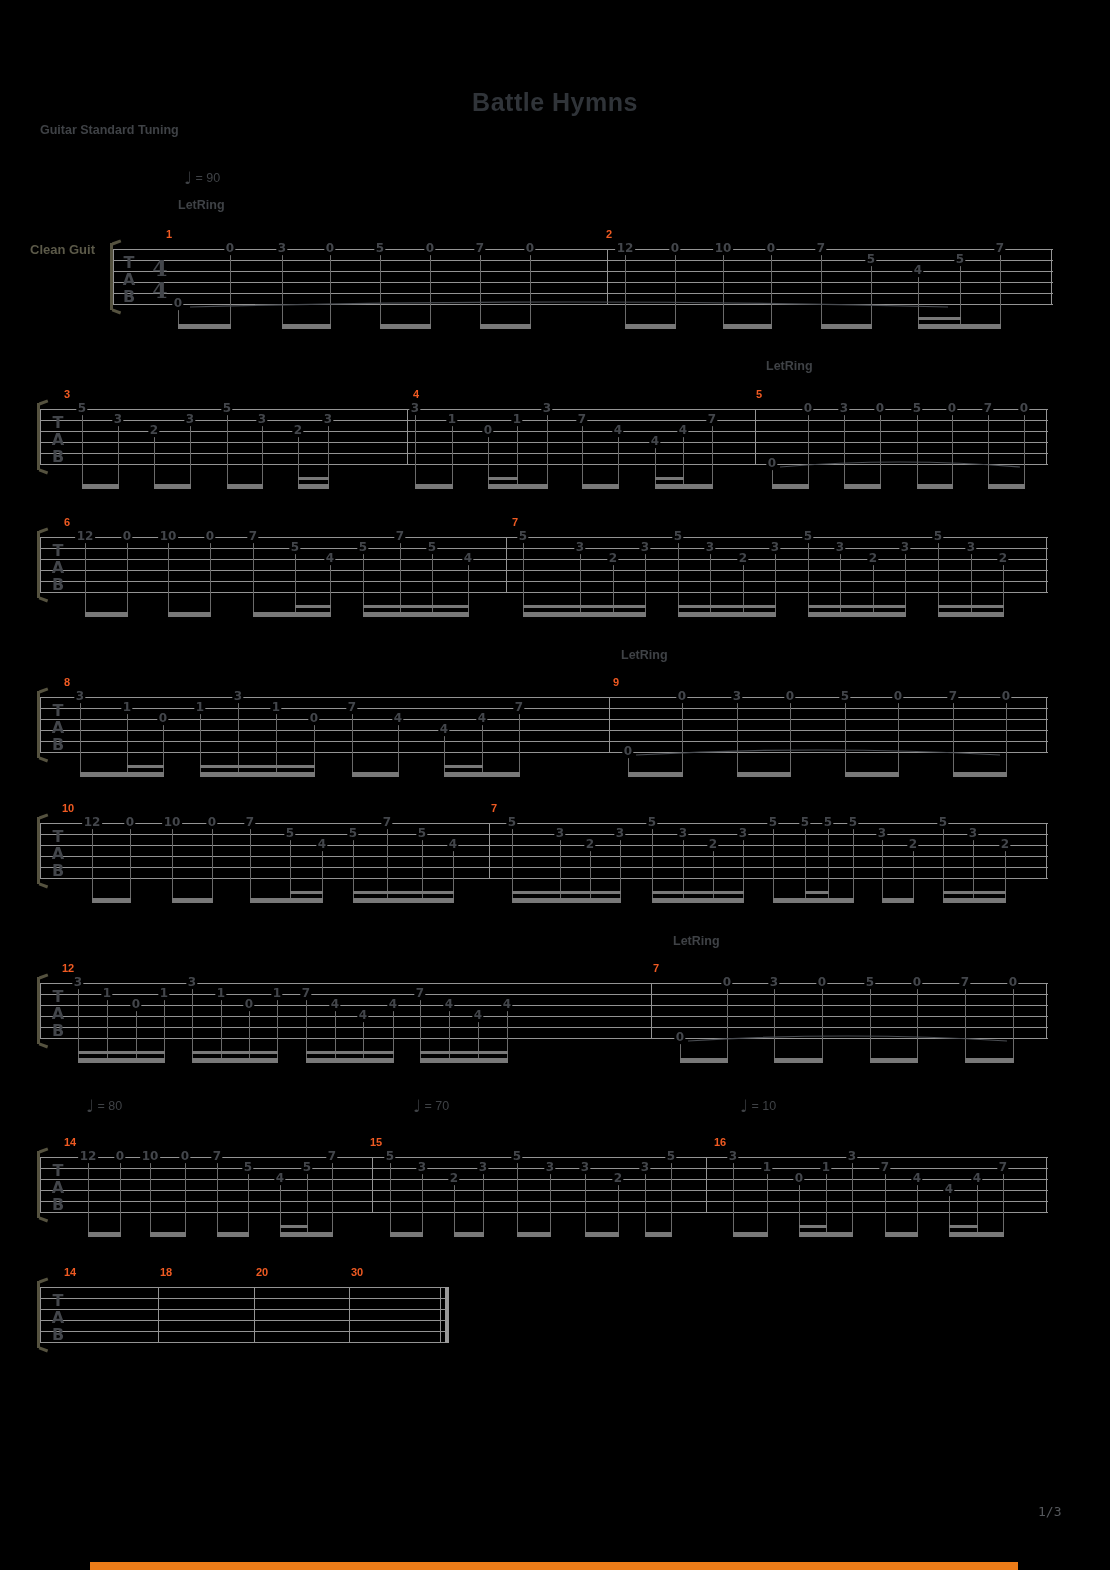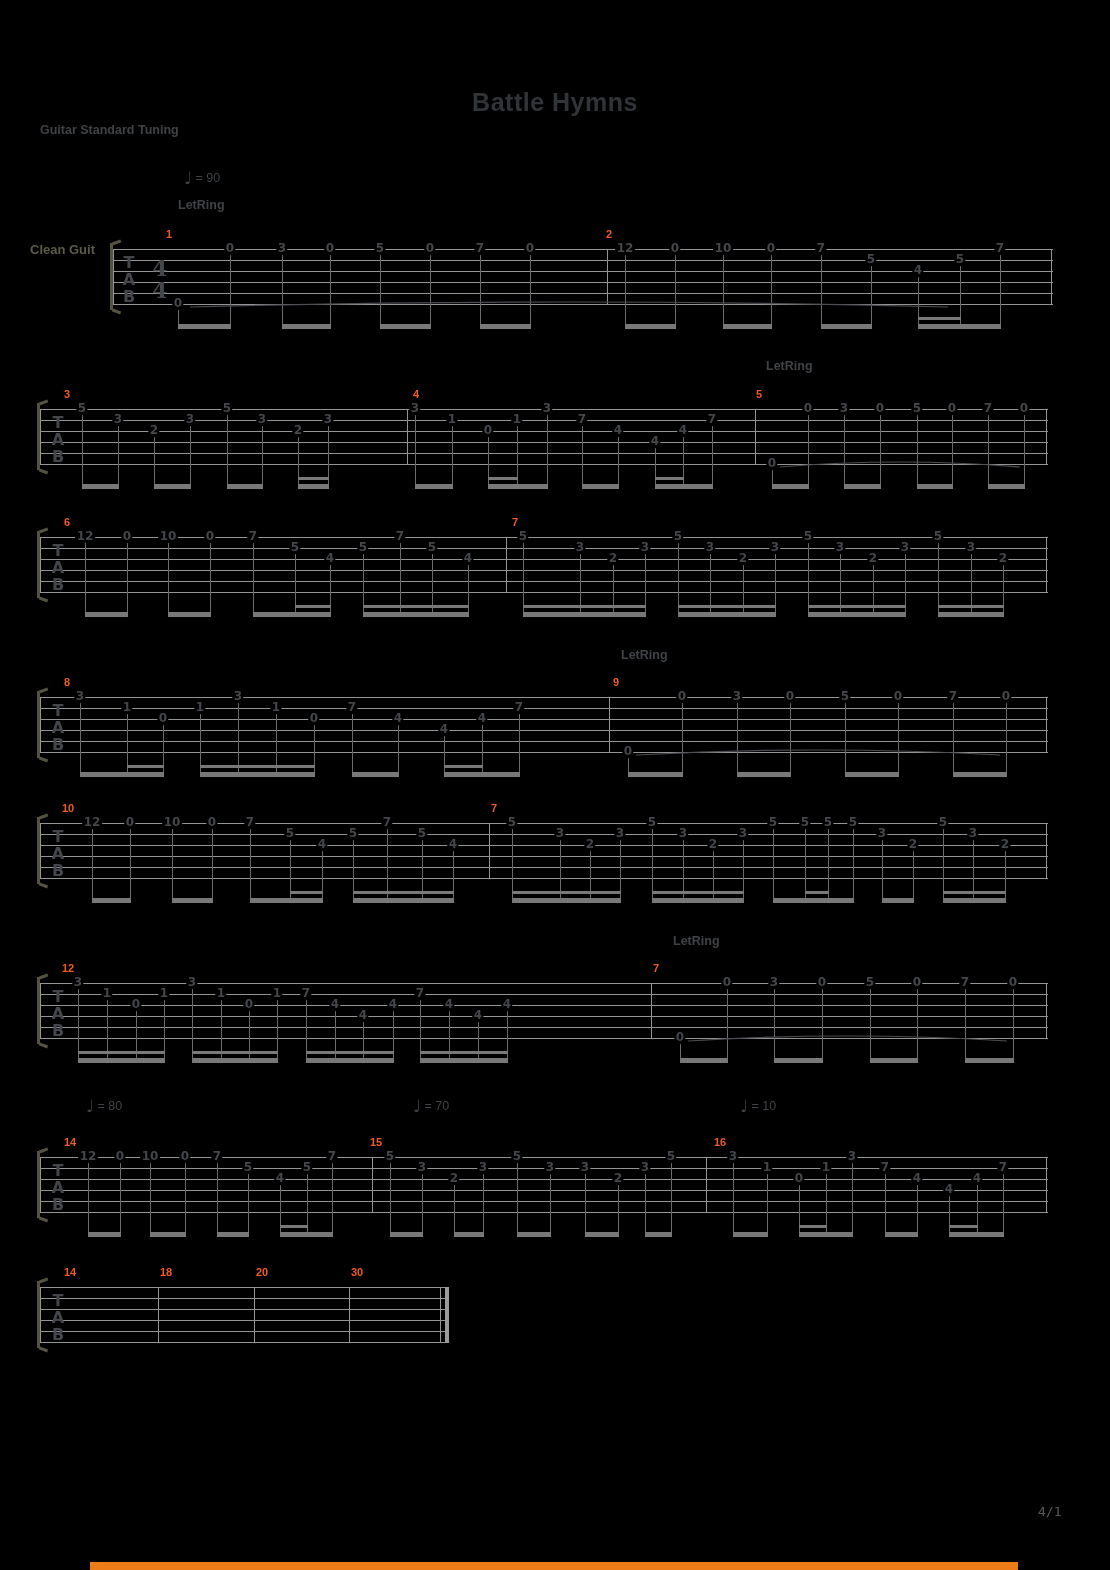--- a/index.html
+++ b/index.html
@@ -641,15 +641,15 @@
       <div class="mnum" style="left: 351px; top: 1266px;">30</div>
       <div class="letring" style="left: 178px; top: 198px;">LetRing</div>
       <div class="letring" style="left: 766px; top: 359px;">LetRing</div>
       <div class="letring" style="left: 621px; top: 648px;">LetRing</div>
       <div class="letring" style="left: 673px; top: 934px;">LetRing</div>
       <div class="tempo" style="left: 184px; top: 168px;"><span class="glyph">♩</span><span class="tval"> = 90</span></div>
       <div class="tempo" style="left: 86px; top: 1096px;"><span class="glyph">♩</span><span class="tval"> = 80</span></div>
       <div class="tempo" style="left: 413px; top: 1096px;"><span class="glyph">♩</span><span class="tval"> = 70</span></div>
       <div class="tempo" style="left: 740px; top: 1096px;"><span class="glyph">♩</span><span class="tval"> = 10</span></div>
     </div>
-  <div class="pagenum">4/1</div>
+  <div class="pagenum">1/3</div>
   <div class="footerbar"></div>
 </div>
 
 </body></html>

